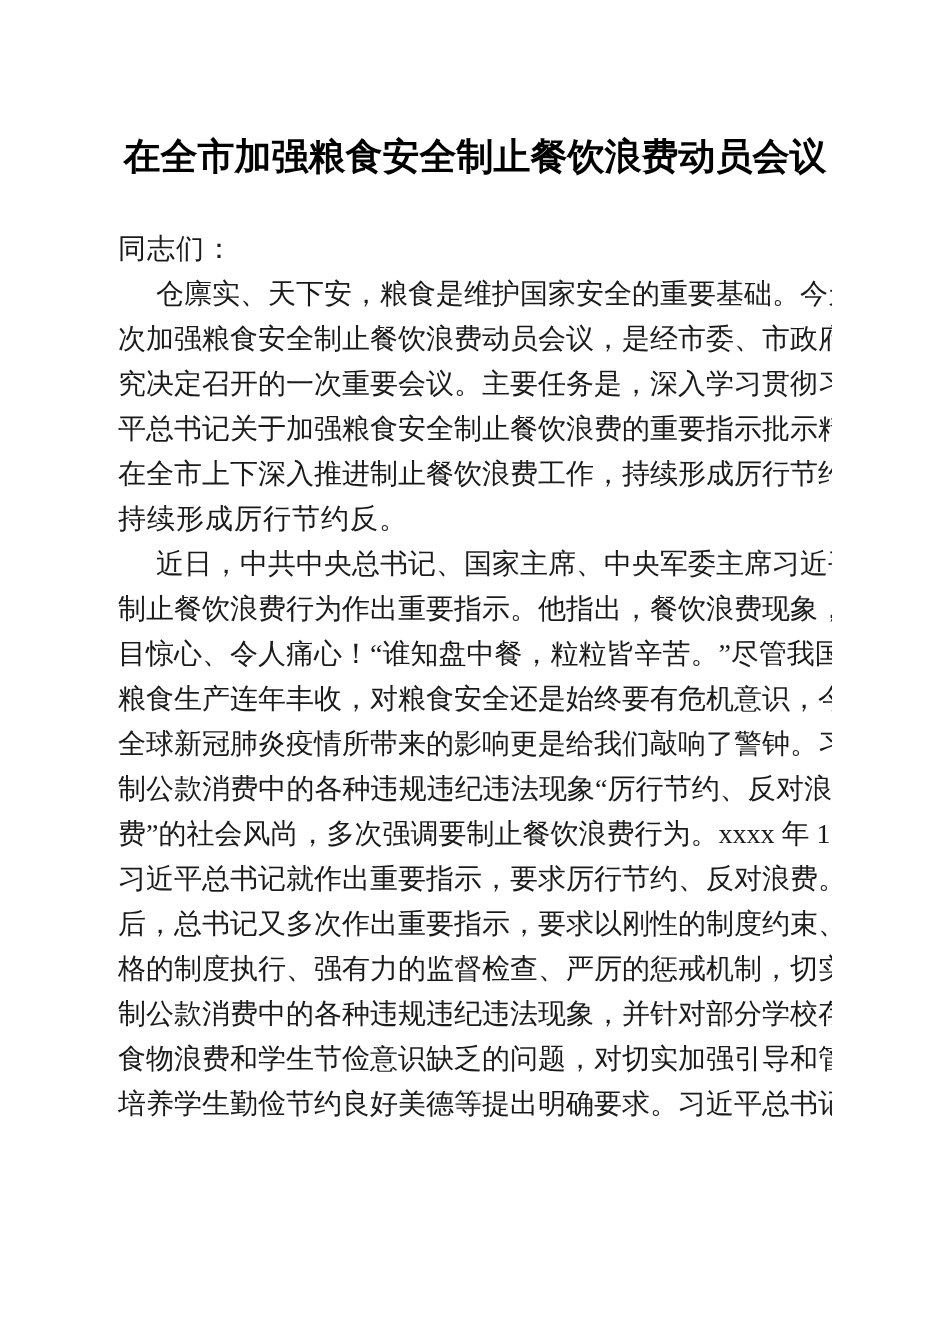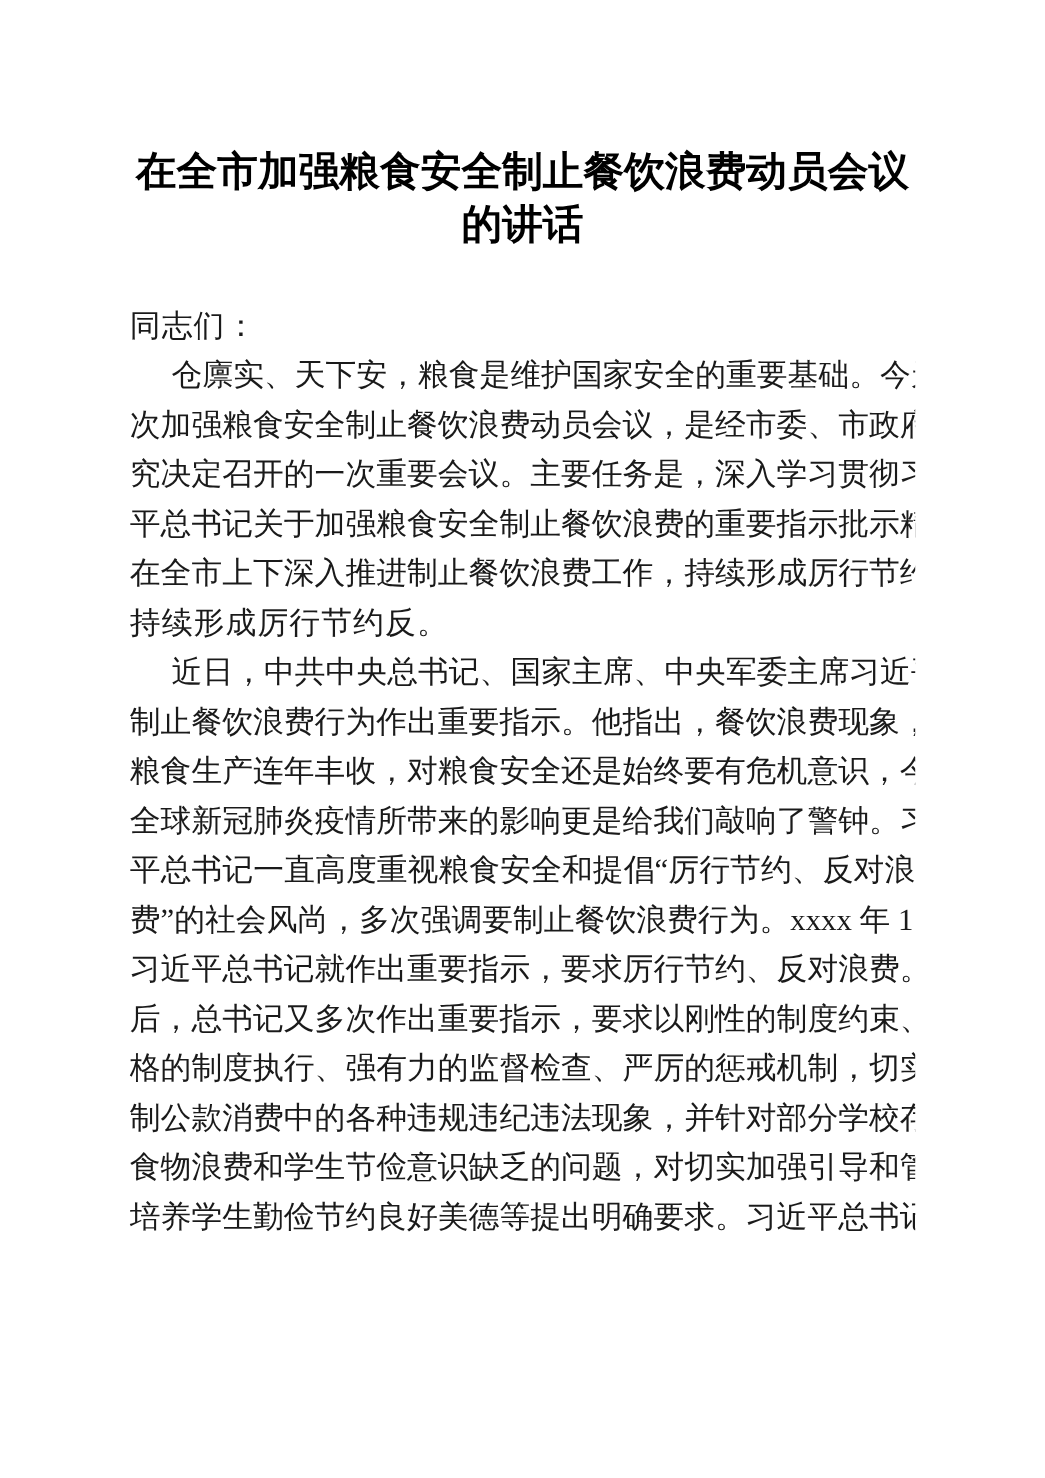--- a/index.html
+++ b/index.html
@@ -58,41 +58,41 @@
   .line.indent {
     text-indent: 38px;
   }
 </style>
 </head>
 <body>
 
 <div class="page">
   <div class="doc-title">
       <div class="title-line">在全市加强粮食安全制止餐饮浪费动员会议上</div>
-      <div class="title-line">的讲话</div>
     </div>
   <div class="title-spacer"></div>
   <div class="doc-body">
       <div class="paragraph">
         <div class="line align-left">同志们：</div>
       </div>
       <div class="paragraph">
         <div class="line indent">仓廪实、天下安，粮食是维护国家安全的重要基础。今天这</div>
         <div class="line">次加强粮食安全制止餐饮浪费动员会议，是经市委、市政府研</div>
         <div class="line">究决定召开的一次重要会议。主要任务是，深入学习贯彻习近</div>
         <div class="line">平总书记关于加强粮食安全制止餐饮浪费的重要指示批示精神，</div>
         <div class="line">在全市上下深入推进制止餐饮浪费工作，持续形成厉行节约反</div>
         <div class="line align-left">持续形成厉行节约反。</div>
       </div>
       <div class="paragraph">
         <div class="line indent">近日，中共中央总书记、国家主席、中央军委主席习近平对</div>
         <div class="line">制止餐饮浪费行为作出重要指示。他指出，餐饮浪费现象，触</div>
+        <div class="line">目惊心、令人痛心！“谁知盘中餐，粒粒皆辛苦。”尽管我国</div>
         <div class="line">粮食生产连年丰收，对粮食安全还是始终要有危机意识，今年</div>
         <div class="line">全球新冠肺炎疫情所带来的影响更是给我们敲响了警钟。习近</div>
-        <div class="line">平总书记一直高度重视粮食安全和提倡“厉行节约、反对浪</div>
+        <div class="line">制公款消费中的各种违规违纪违法现象“厉行节约、反对浪</div>
         <div class="line">费”的社会风尚，多次强调要制止餐饮浪费行为。xxxx 年 1 月，</div>
         <div class="line">习近平总书记就作出重要指示，要求厉行节约、反对浪费。此</div>
         <div class="line">后，总书记又多次作出重要指示，要求以刚性的制度约束、严</div>
         <div class="line">格的制度执行、强有力的监督检查、严厉的惩戒机制，切实遏</div>
         <div class="line">制公款消费中的各种违规违纪违法现象，并针对部分学校存在</div>
         <div class="line">食物浪费和学生节俭意识缺乏的问题，对切实加强引导和管理，</div>
         <div class="line">培养学生勤俭节约良好美德等提出明确要求。习近平总书记强</div>
       </div>
     </div>
 </div>

